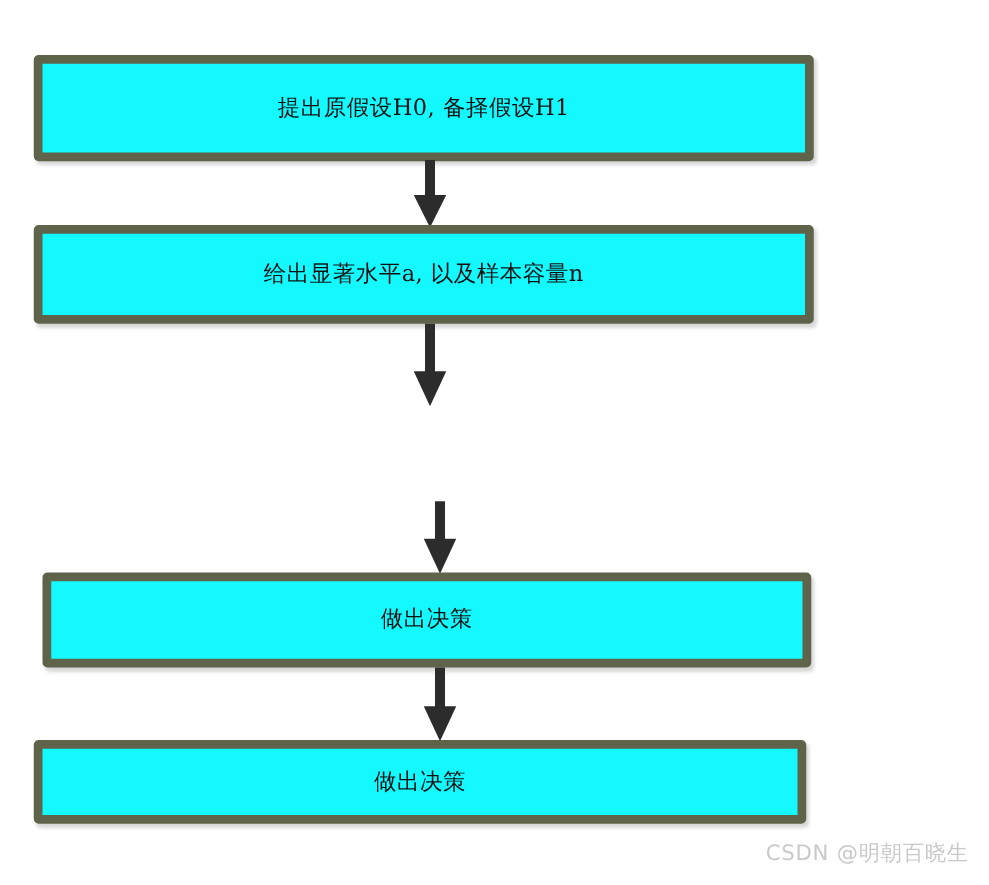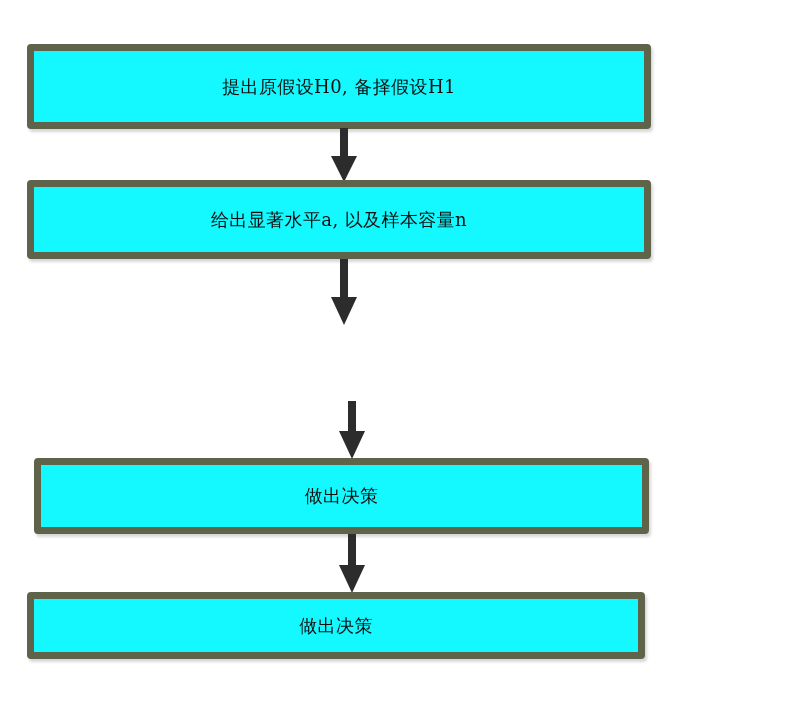--- a/index.html
+++ b/index.html
@@ -120,14 +120,15 @@
 
   <svg class="flow-arrow" id="arrow-4" viewBox="0 0 44 59">
     <rect class="arrow-stem" x="18" y="0" width="8" height="33"></rect>
     <polygon class="arrow-head" points="9,31 35,31 22,59"></polygon>
   </svg>
 
   <div class="flow-box" id="box-5">
     <span class="flow-box-label">做出决策</span>
   </div>
 
+  <div id="watermark">CSDN @明朝百晓生</div>
 
 </div>
 
 </body></html>

